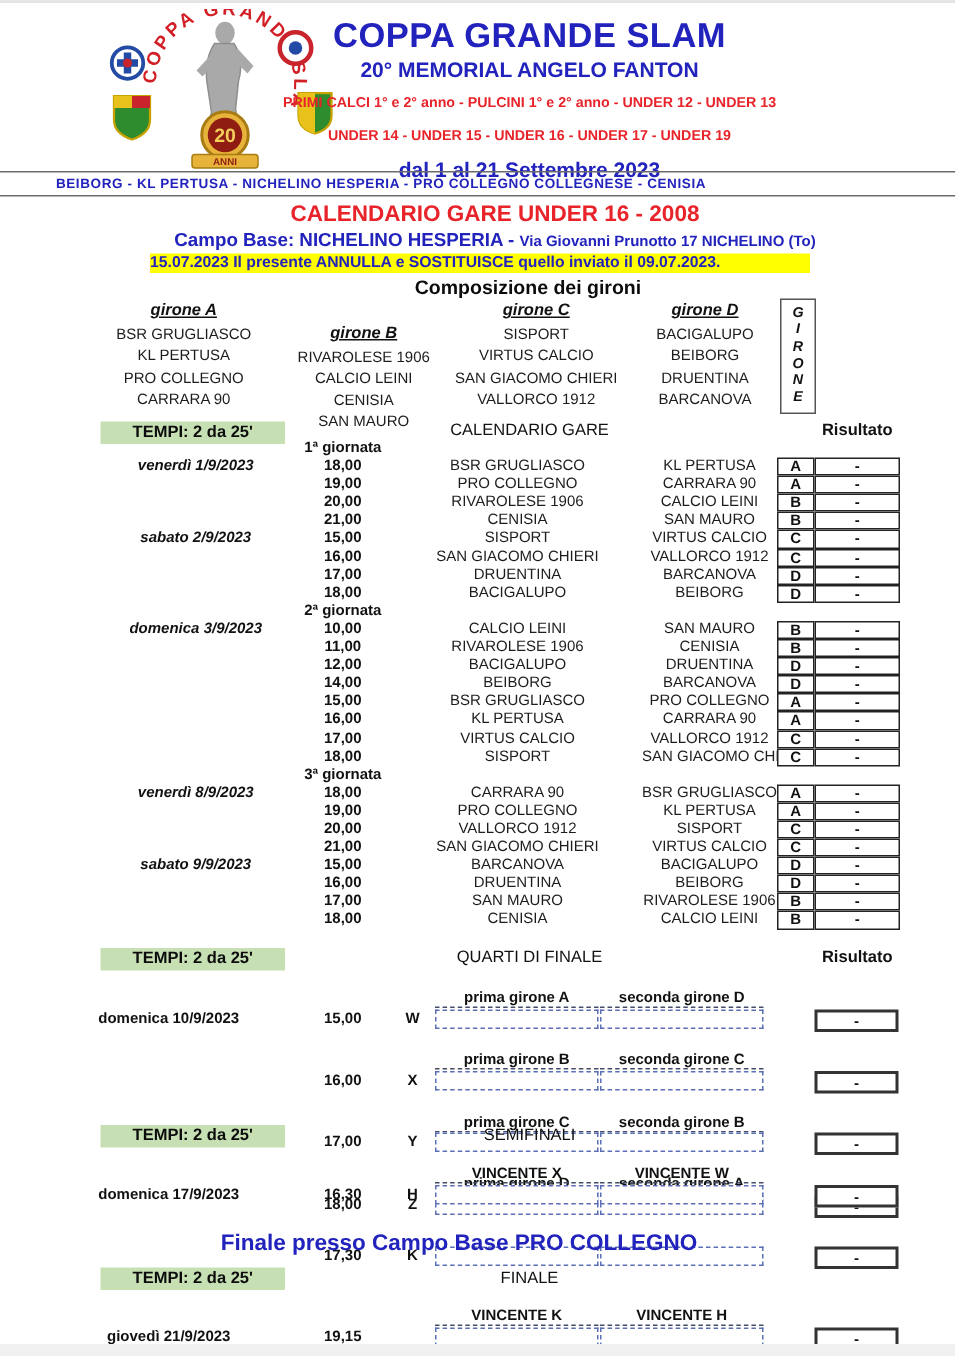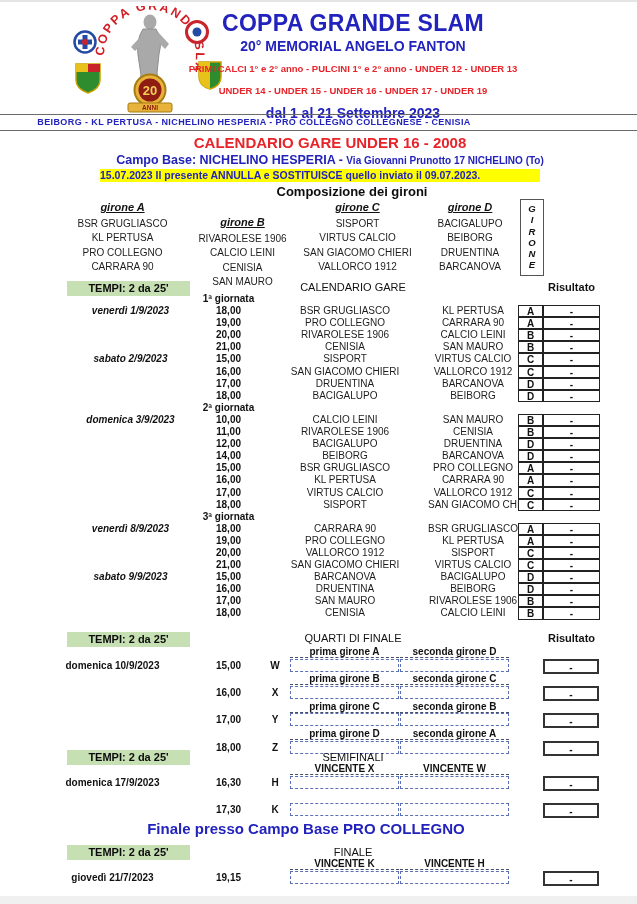--- a/index.html
+++ b/index.html
@@ -65,21 +65,21 @@
   .c-home{left:207px;width:166px;color:#1d1d1d;}
   .c-away{left:373px;width:90px;color:#1d1d1d;}
   .c-gir{left:463px;width:25px;height:12.1px;line-height:10.6px;border:1px solid #222;
     box-sizing:border-box;font-weight:bold;font-size:9px;background:#fff;}
   .c-res{left:488px;width:57px;height:12.1px;line-height:10.6px;border:1px solid #222;
     box-sizing:border-box;font-weight:bold;font-size:9px;background:#fff;}
 
   
   .kblock{position:absolute;left:55px;width:545px;}
   #quarti{top:646px;} #semifinali{top:763px;} #finale{top:858px;}
-  .k-row{position:relative;height:27.4px;}
+  .k-row{position:relative;height:27.4px;margin-top:14px;}
   .k-labels{position:absolute;top:0;left:0;width:100%;height:12px;}
   .k-lab{position:absolute;font-size:10px;font-weight:bold;text-align:center;
     border-bottom:1.5px dashed #454c66;white-space:nowrap;}
   .k-lab-home{left:235px;width:109px;}
   .k-lab-away{left:345px;width:109px;}
   .k-line{position:absolute;top:12.5px;left:0;width:100%;height:15px;}
   .k-line span{position:absolute;display:block;font-size:10px;font-weight:bold;
     line-height:14px;text-align:center;white-space:nowrap;}
   .k-date{left:0;width:115px;}
   .k-time{left:140px;width:67px;}
@@ -507,21 +507,21 @@
 
   <div class="tempi" style="top:845px">TEMPI: 2 da 25'</div>
   <div class="sec-title" style="top:846px">FINALE</div>
   <div class="kblock" id="finale">
       <div class="k-row">
         <div class="k-labels">
           <span class="k-lab k-lab-home">VINCENTE K</span>
           <span class="k-lab k-lab-away">VINCENTE H</span>
         </div>
         <div class="k-line">
-          <span class="k-date">giovedì 21/7/2023</span>
+          <span class="k-date">giovedì 21/9/2023</span>
           <span class="k-time">19,15</span>
           <span class="k-code"></span>
           <span class="k-box k-box-home"></span>
           <span class="k-box k-box-away"></span>
           <span class="k-res">-</span>
         </div>
       </div>
     </div>
 
   <div class="edge-bottom"></div>

